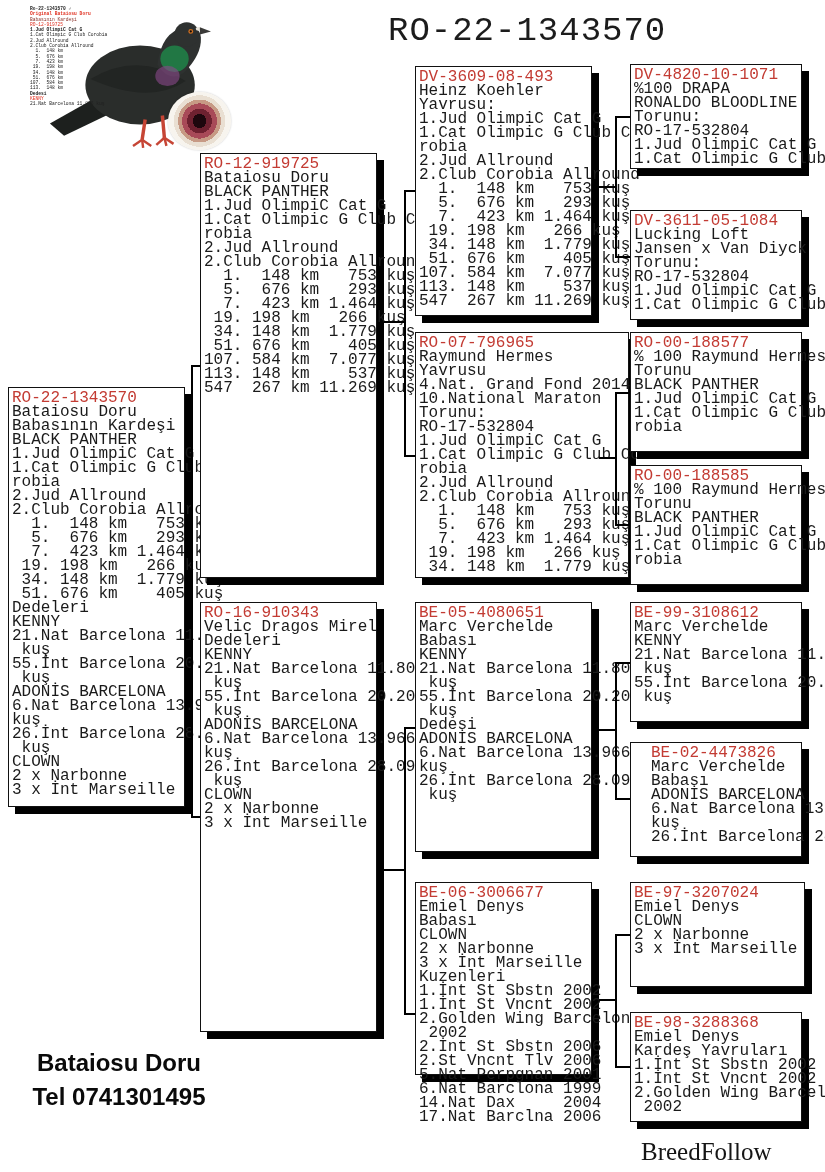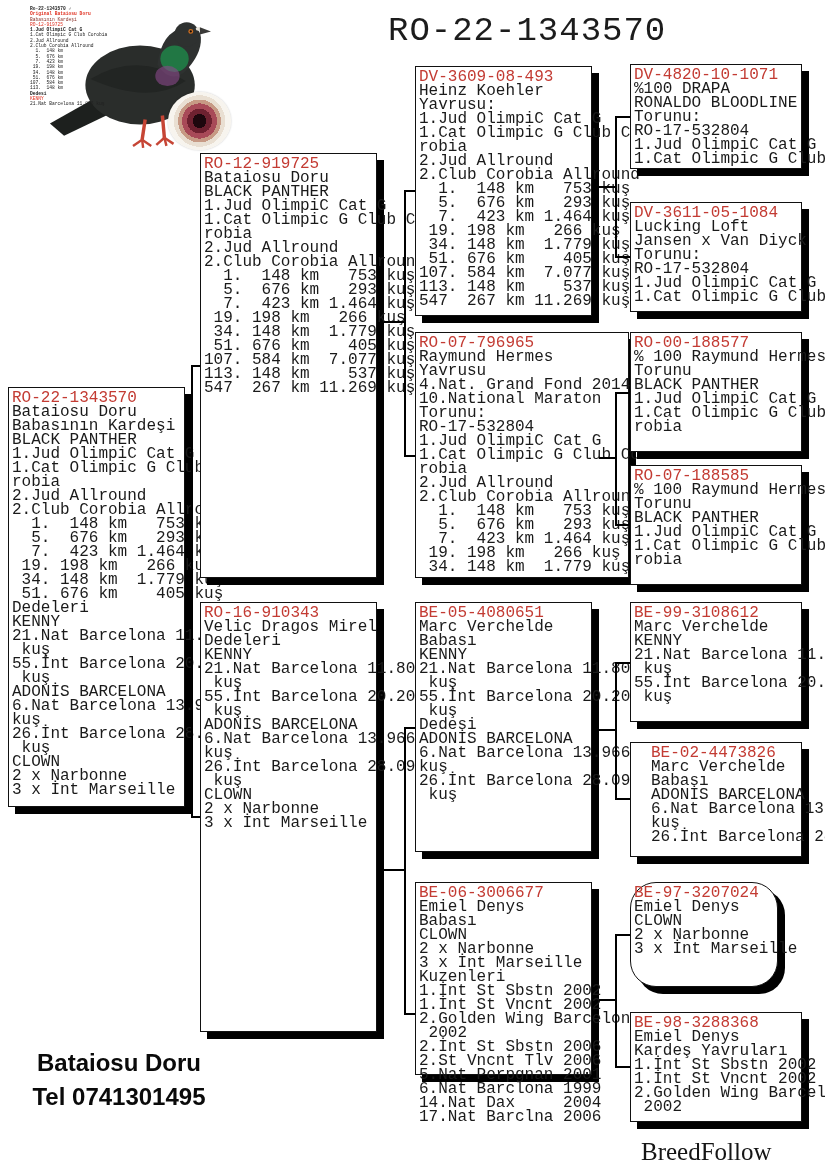--- a/index.html
+++ b/index.html
@@ -229,40 +229,40 @@
 
   <div class="pbox" style="left:630px;top:64px;width:172px;height:105px;">
     <div class="ring">DV-4820-10-1071</div>
     <div class="body">%100 DRAPA
 RONALDO BLOODLINE
 Torunu:
 RO-17-532804
 1.Jud OlimpiC Cat G
 1.Cat Olimpic G Club Co</div>
   </div>
-  <div class="pbox" style="left:630px;top:202px;width:172px;height:110px;">
+  <div class="pbox" style="left:630px;top:210px;width:172px;height:110px;">
     <div class="ring">DV-3611-05-1084</div>
     <div class="body">Lucking Loft
 Jansen x Van Diyck
 Torunu:
 RO-17-532804
 1.Jud OlimpiC Cat G
 1.Cat Olimpic G Club Co</div>
   </div>
   <div class="pbox" style="left:630px;top:332px;width:172px;height:120px;">
     <div class="ring">RO-00-188577</div>
     <div class="body">% 100 Raymund Hermes
 Torunu
 BLACK PANTHER
 1.Jud OlimpiC Cat G
 1.Cat Olimpic G Club Co
 robia</div>
   </div>
   <div class="pbox" style="left:630px;top:465px;width:172px;height:120px;">
-    <div class="ring">RO-07-188585</div>
+    <div class="ring">RO-00-188585</div>
     <div class="body">% 100 Raymund Hermes
 Torunu
 BLACK PANTHER
 1.Jud OlimpiC Cat G
 1.Cat Olimpic G Club Co
 robia</div>
   </div>
   <div class="pbox" style="left:630px;top:602px;width:172px;height:120px;">
     <div class="ring">BE-99-3108612</div>
     <div class="body">Marc Verchelde
@@ -274,21 +274,21 @@
   </div>
   <div class="pbox" style="left:630px;top:742px;width:172px;height:115px;padding-left:20px;">
     <div class="ring">BE-02-4473826</div>
     <div class="body">Marc Verchelde
 Babası
 ADONİS BARCELONA
 6.Nat Barcelona 13.966
 kuş
 26.İnt Barcelona 28.095</div>
   </div>
-  <div class="pbox" style="left:630px;top:882px;width:148px;height:105px;border-radius:26px;">
+  <div class="pbox" style="left:630px;top:882px;width:175px;height:105px;">
     <div class="ring">BE-97-3207024</div>
     <div class="body">Emiel Denys
 CLOWN
 2 x Narbonne
 3 x İnt Marseille</div>
   </div>
   <div class="pbox" style="left:630px;top:1012px;width:172px;height:110px;">
     <div class="ring">BE-98-3288368</div>
     <div class="body">Emiel Denys
 Kardeş Yavruları

